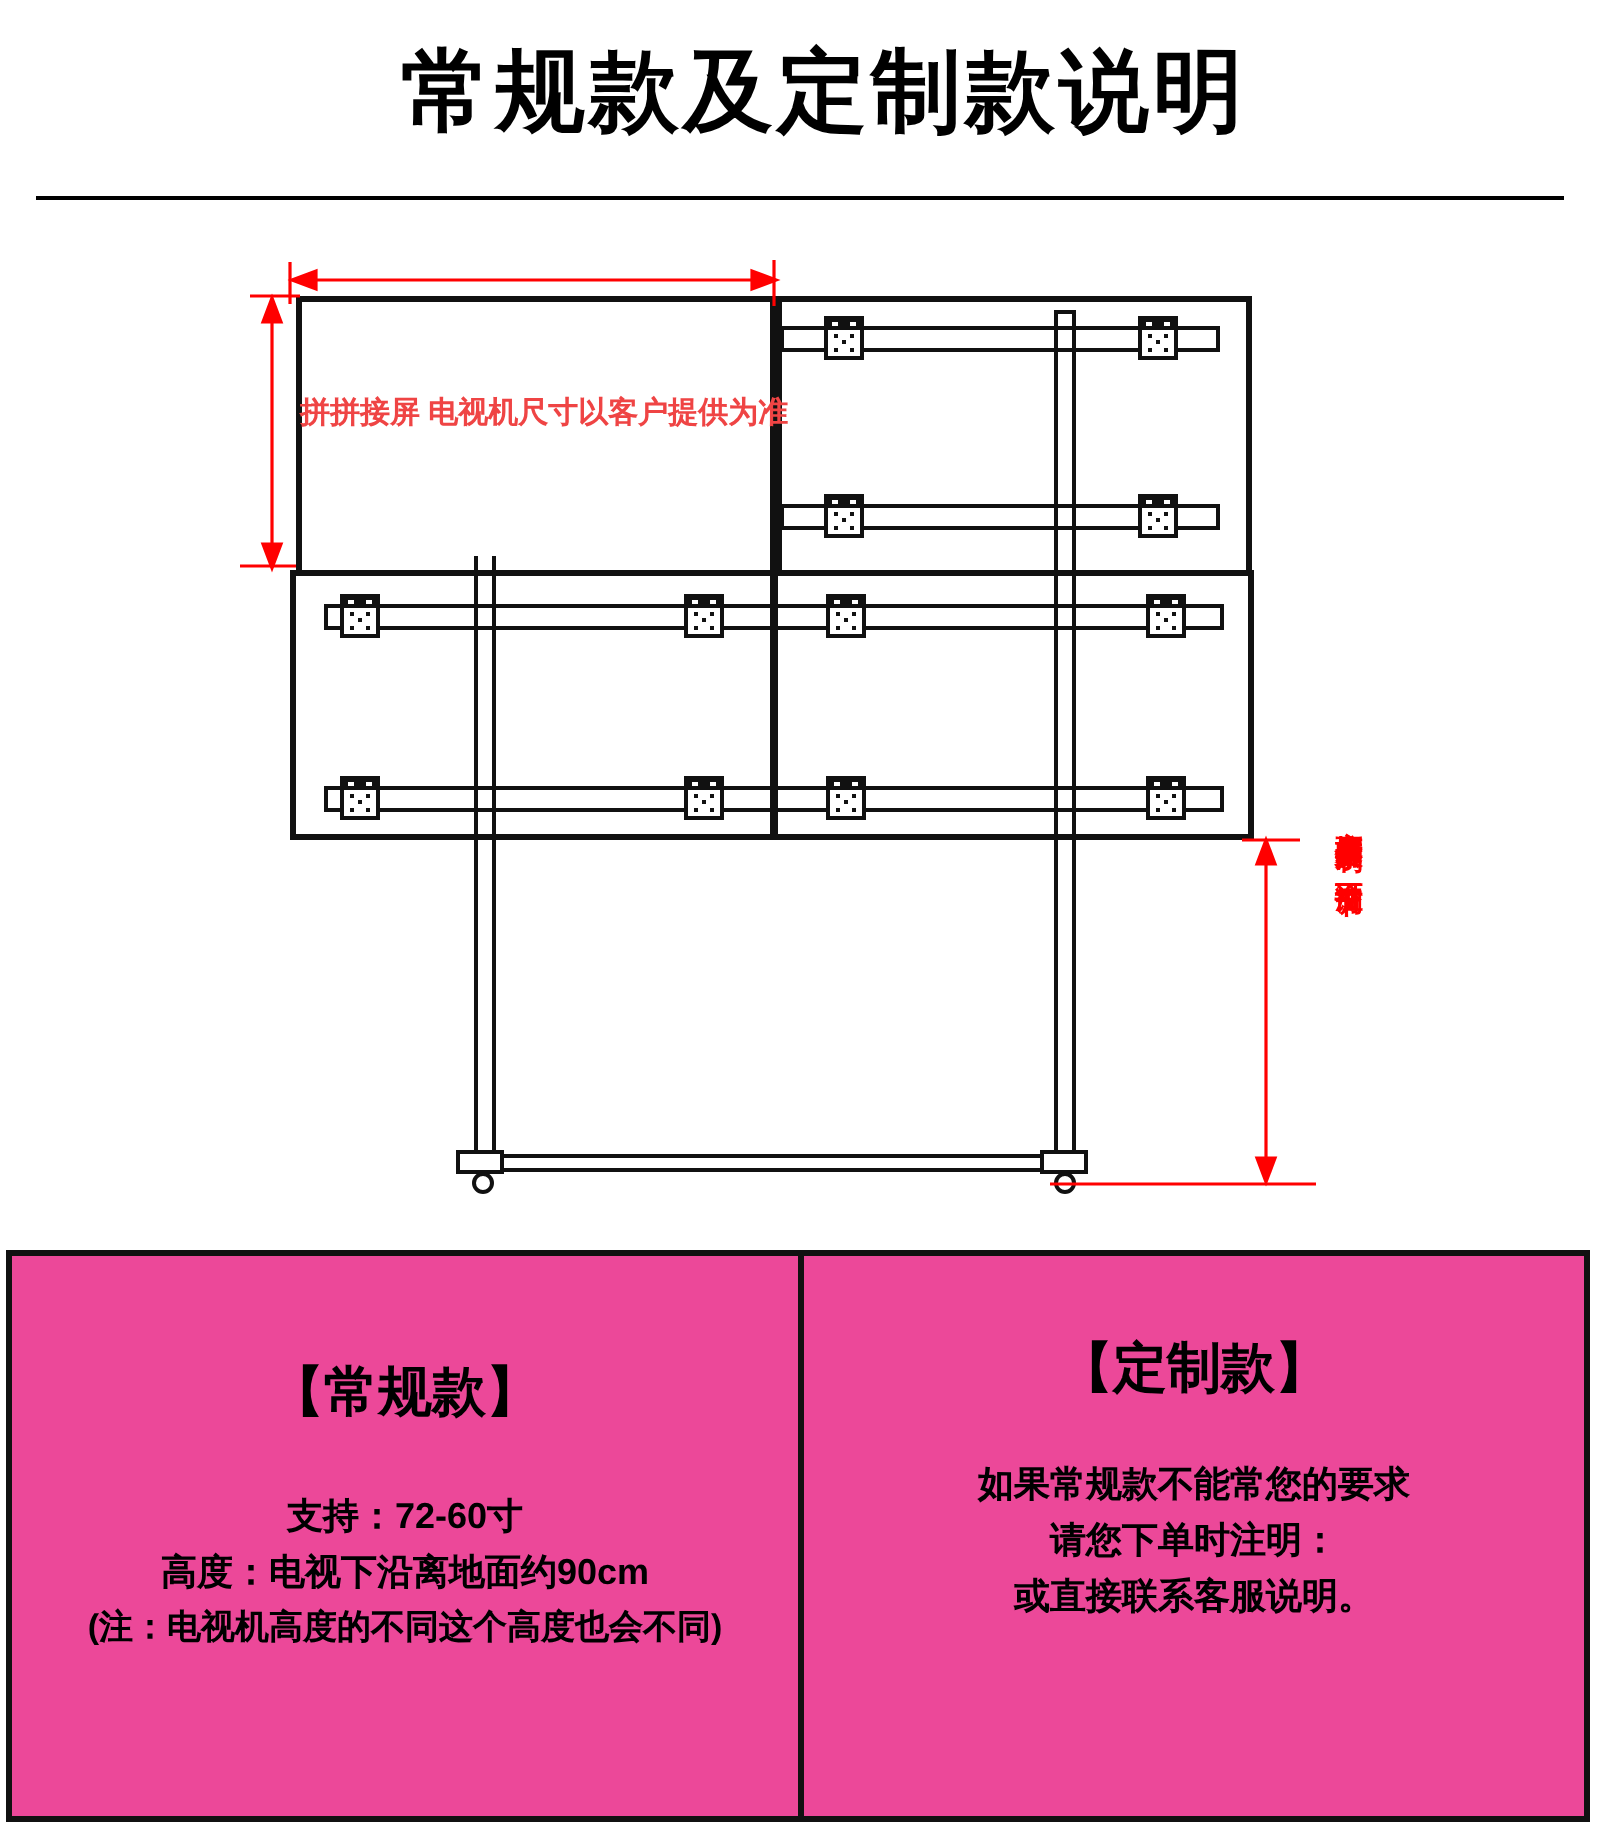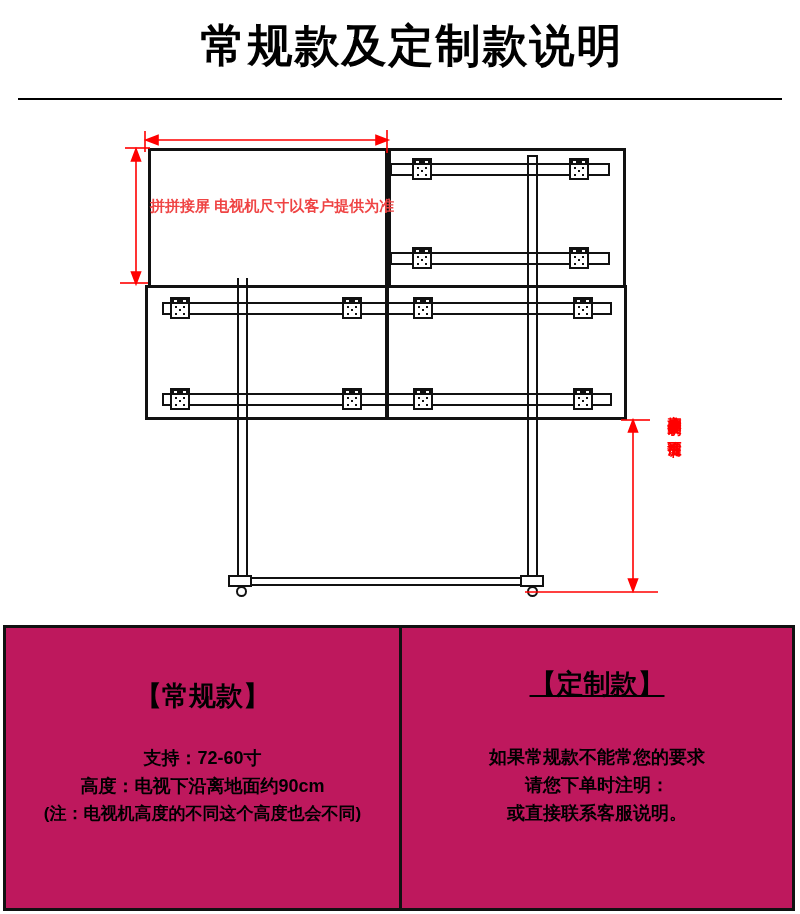--- a/index.html
+++ b/index.html
@@ -62,28 +62,28 @@
   }
   .height-note{
     position:absolute;left:666px;top:404px;height:192px;z-index:7;
     writing-mode:vertical-rl;text-orientation:upright;
     font-size:14px;font-weight:700;color:#ff0000;letter-spacing:1px;
   }
 
   
   .boxes{
     position:absolute;left:3px;top:625px;width:792px;height:286px;
-    border:3px solid #111;box-sizing:border-box;background:#be185d;
+    border:3px solid #111;box-sizing:border-box;background:#ec4899;
     display:flex;z-index:1;
   }
   .box{box-sizing:border-box;text-align:center;}
   .box-regular{width:396px;border-right:3px solid #111;padding-top:50px;}
   .box-custom{flex:1;padding-top:38px;}
   .box-heading{font-size:27px;font-weight:900;color:#000;margin:0 0 30px 0;}
-  .box-custom .box-heading{margin-bottom:41px;text-decoration:underline;}
+  .box-custom .box-heading{margin-bottom:26px;}
   .box-line{font-size:18px;font-weight:700;color:#000;line-height:28px;margin:0;}
   .box-line.small{font-size:17px;}
 </style>
 </head>
 <body>
 
 <div class="page">
 
   <h1 class="title">常规款及定制款说明</h1>
   <div class="title-rule"></div>

